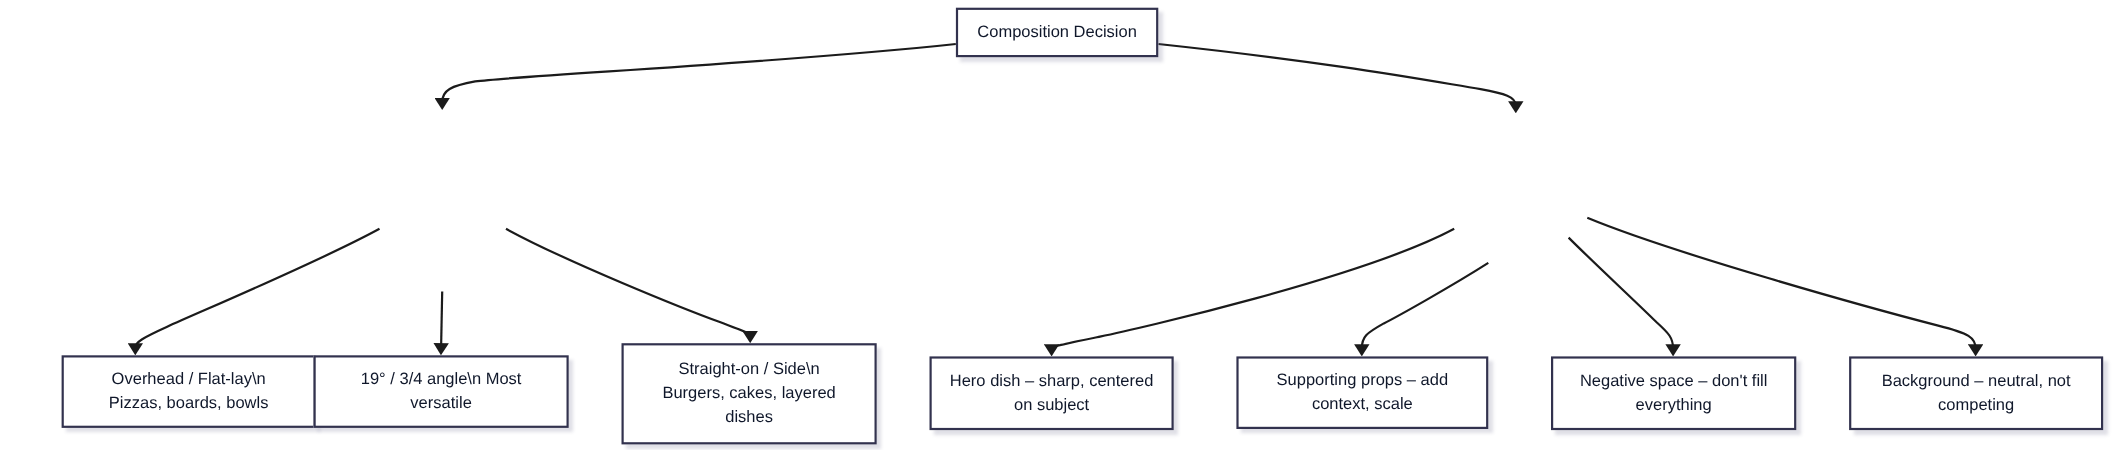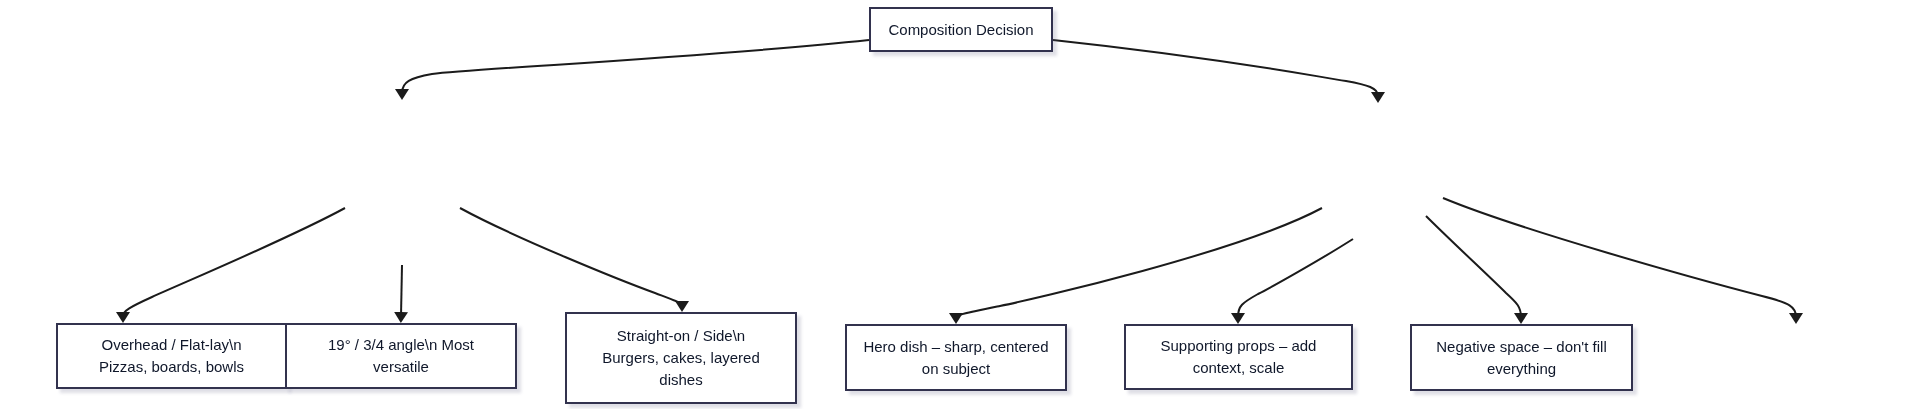--- a/index.html
+++ b/index.html
@@ -102,14 +102,17 @@
   </div>
 
   <div class="node rect-node" style="left:1124px; top:324px; width:229px; height:66px; padding:0 8px;">
     <div class="leaf-label">Supporting props – add context, scale</div>
   </div>
 
   <div class="node rect-node" style="left:1410px; top:324px; width:223px; height:67px; padding:0 16px;">
     <div class="leaf-label">Negative space – don't fill everything</div>
   </div>
 
+  <div class="node rect-node" style="left:1681px; top:324px; width:231px; height:67px; padding:0 8px;">
+    <div class="leaf-label">Background – neutral, not competing</div>
+  </div>
 
 </div>
 
 </body></html>

